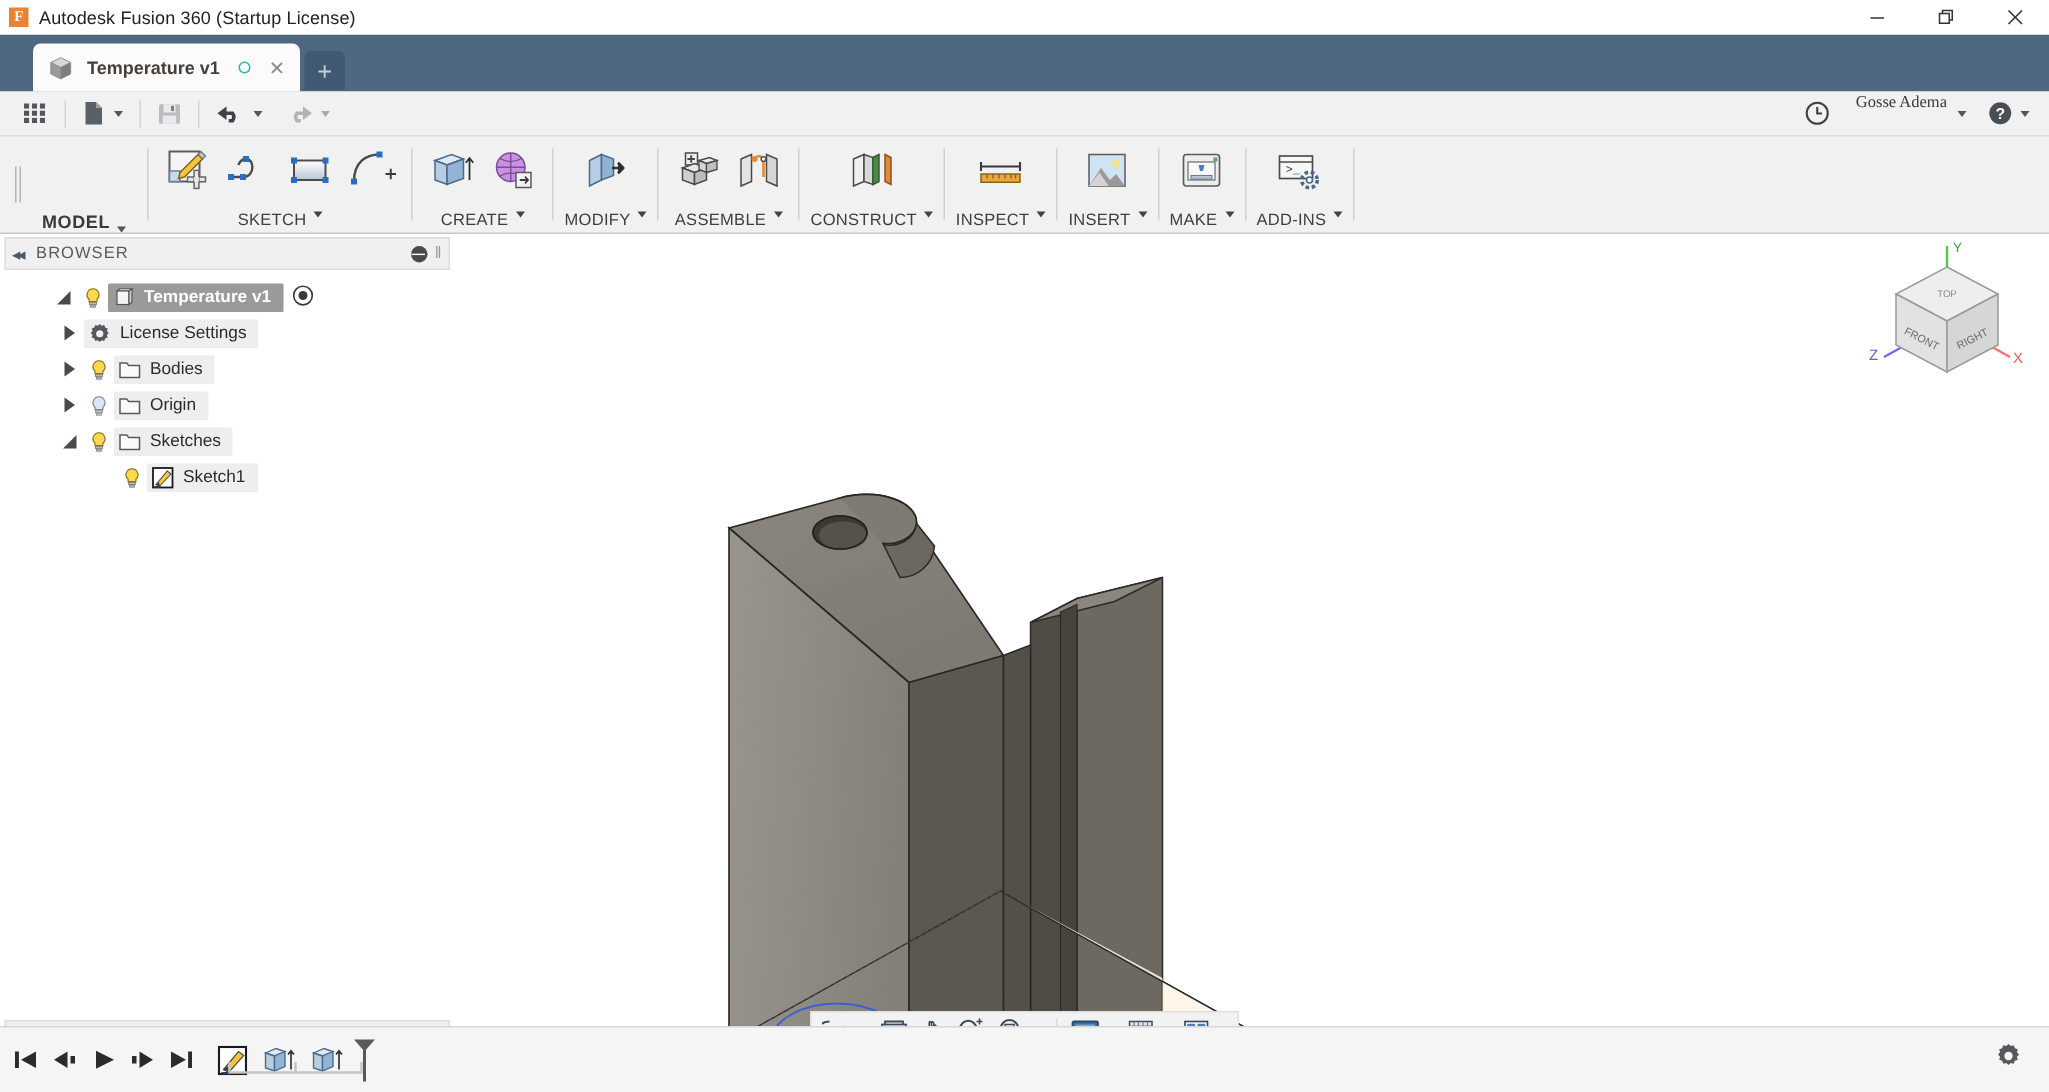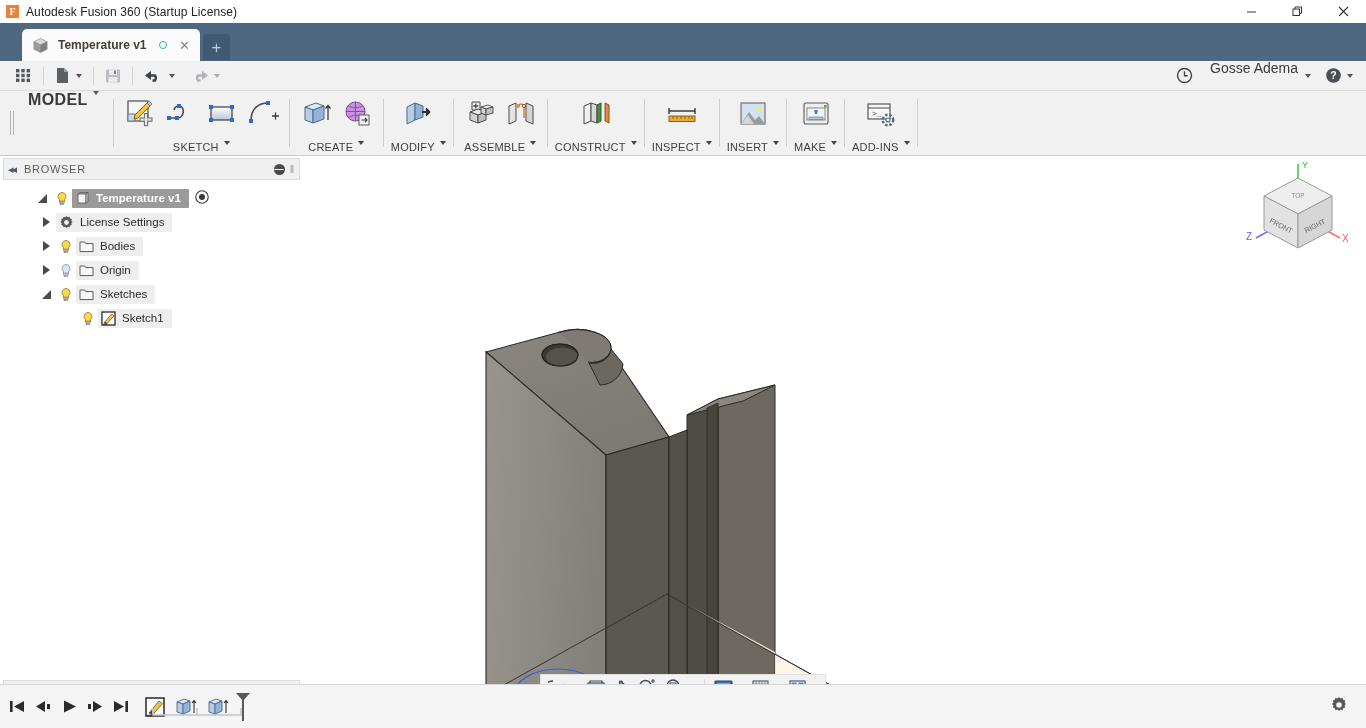--- a/index.html
+++ b/index.html
@@ -66,33 +66,33 @@
     background: #f1f1f1; border-bottom: 1px solid #dcdcdc;
     display: flex; align-items: center; position: relative;
   }
   .qab-item { display: flex; align-items: center; height: 30px; padding: 0 7px; }
   .qab-sep { width: 1px; height: 18px; background: #d3d3d3; margin: 0 4px; }
   .caret-sm {
     width: 0; height: 0; border-left: 3.5px solid transparent; border-right: 3.5px solid transparent;
     border-top: 4px solid #555; margin-left: 5px;
   }
   #qab-right { position: absolute; right: 6px; display: flex; align-items: center; }
-  #user-name { font-size: 14px; color: #3a3a3a; margin: 0 2px 16px 10px; }
+  #user-name { font-size: 11px; color: #3a3a3a; margin: 0 2px 16px 10px; font-family: Liberation Serif, serif; }
 
   
   #ribbon {
     height: 65px; width: 100%;
     background: #f1f1f1; border-bottom: 1px solid #c9c9c9;
     display: flex; align-items: stretch;
   }
   #ws-grip { width: 8px; display: flex; align-items: center; justify-content: center; margin-left: 8px; }
   #ws-grip i { display:block; width:1px; height:24px; background:#b5b5b5; margin:0 1px; }
   #workspace-sel {
-    display: flex; align-items: flex-start; padding: 0 14px 0 12px;
-    font-size: 16px; font-weight: bold; color: #3a3a3a; letter-spacing: .4px;
+    display: flex; align-items: flex-end; padding: 0 14px 0 12px;
+    font-size: 12px; font-weight: bold; color: #3a3a3a; letter-spacing: .4px;
   }
   .ribbon-sep { width: 1px; background: #d0d0d0; margin: 8px 0; }
   .panel {
     display: flex; flex-direction: column; align-items: center;
     justify-content: flex-start; padding: 3px 7px 0 7px;
   }
   .panel-icons { display: flex; align-items: flex-start; gap: 3px; flex: 1 1 auto; }
   .btn32 {
     width: 38px; height: 40px;
     display: flex; align-items: center; justify-content: center;

